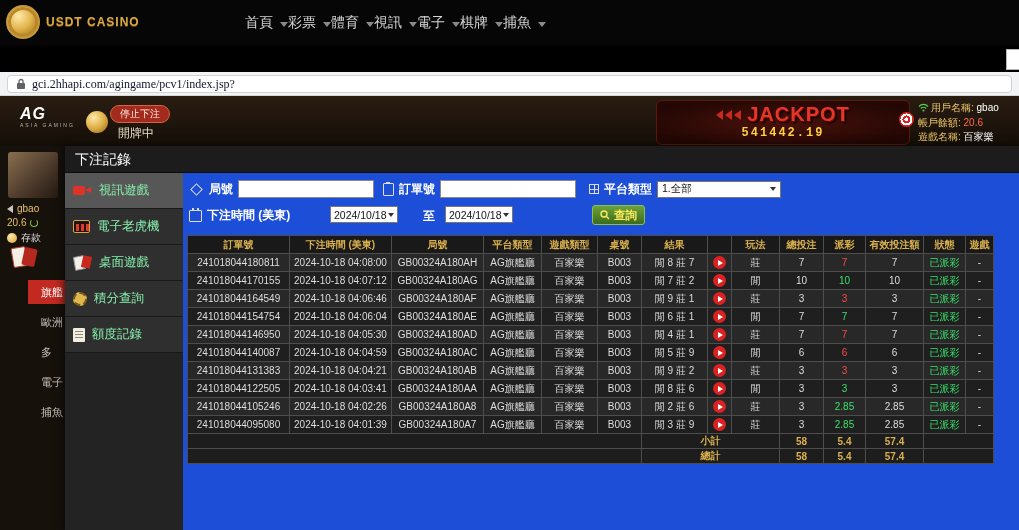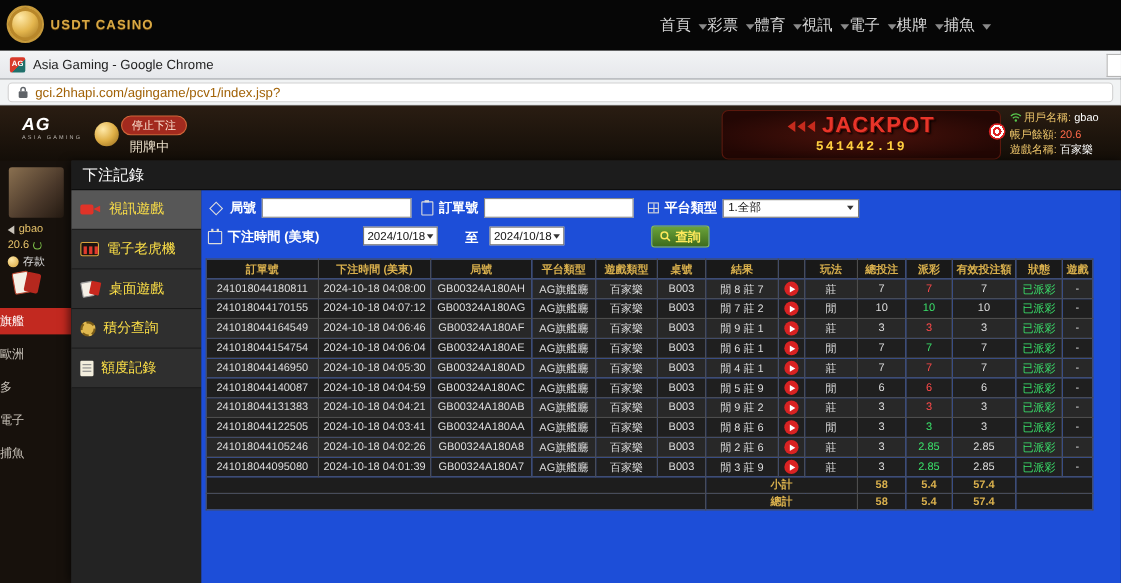--- a/index.html
+++ b/index.html
@@ -4,33 +4,33 @@
 <style>
   html,body{margin:0;padding:0;}
   body{font-family:"Liberation Sans","DejaVu Sans",sans-serif;background:#000;}
   .screen{position:relative;width:1019px;height:530px;overflow:hidden;background:#000;}
 
   
   .site-header{position:absolute;left:0;top:0;width:100%;height:46px;background:#060606;}
   .logo{position:absolute;left:6px;top:5px;display:flex;align-items:center;gap:6px;}
   .coin{width:34px;height:34px;border-radius:50%;background:radial-gradient(circle at 35% 30%,#ffe9a8,#e3b54d 45%,#9a6d1c 90%);border:2px solid #c79a3b;box-shadow:inset 0 0 0 3px #b8872a;box-sizing:border-box;}
   .logo-text{font-size:12px;font-weight:bold;color:var(--logo_gold,#d8a844);letter-spacing:1px;text-shadow:0 1px 0 #5a3c0a;}
-  .main-nav{position:absolute;left:245px;right:118px;top:0;height:46px;display:flex;justify-content:flex-end;align-items:center;}
+  .main-nav{position:absolute;left:245px;right:118px;top:0;height:46px;display:flex;justify-content:flex-start;align-items:center;}
   .nav-item{display:flex;align-items:center;gap:7px;cursor:pointer;}
   .nav-label{color:#d5d5d5;font-size:14px;}
   .chev{width:0;height:0;border-left:4px solid transparent;border-right:4px solid transparent;border-top:5px solid #8a8a8a;margin-top:2px;}
 
   
   .titlebar{position:absolute;left:0;top:46px;width:100%;height:26px;background:linear-gradient(#f2f3f5,#e6e8eb);border-bottom:1px solid #cfd2d6;box-sizing:border-box;display:flex;align-items:center;padding-left:9px;gap:7px;}
   .favicon{width:14px;height:14px;border-radius:2px;background:linear-gradient(135deg,#d93a2b 55%,#20706b 55%);color:#fff;font-size:7px;font-weight:bold;display:flex;align-items:center;justify-content:center;flex:none;}
   .title-text{font-size:12px;color:#222;}
   .win-frag{position:absolute;right:0;top:49px;width:13px;height:21px;background:#fff;border:1px solid #b5b5b5;border-right:none;box-sizing:border-box;}
   .urlbar{position:absolute;left:0;top:72px;width:100%;height:24px;background:#f1f3f4;border-bottom:1px solid #d7d7d7;box-sizing:border-box;}
   .url-field{position:absolute;left:7px;right:7px;top:3px;height:18px;background:#fff;border:1px solid #d2d2d2;border-radius:4px;display:flex;align-items:center;gap:6px;padding:0 8px;box-sizing:border-box;}
-  .url-text{font-size:12px;color:#a16207;}
+  .url-text{font-size:12px;color:#0f172a;font-family:Liberation Serif, serif;}
 
   
   .page{position:absolute;left:0;top:96px;width:100%;height:434px;background:#171009;overflow:hidden;}
   .game-topbar{position:absolute;left:0;top:0;width:100%;height:50px;background:linear-gradient(#2a1d12,#140e08);}
   .ag-logo{position:absolute;left:20px;top:9px;color:#fff;}
   .ag-logo .big{font-size:16px;font-weight:bold;font-style:italic;letter-spacing:1px;}
   .ag-logo .sub{font-size:5px;color:#b9b4ae;letter-spacing:2px;margin-top:-1px;}
   .gold-coin{position:absolute;left:86px;top:15px;width:22px;height:22px;border-radius:50%;background:radial-gradient(circle at 35% 30%,#ffe9a8,#dfaf46 50%,#8f651a);}
   .stop-bet{position:absolute;left:110px;top:9px;background:#a32a1e;border:1px solid #d0663a;border-radius:9px;color:#ffe9d8;font-size:10px;padding:1px 9px;cursor:pointer;}
   .dealing{position:absolute;left:118px;top:29px;color:#e8ddc8;font-size:12px;}
@@ -51,30 +51,30 @@
   .left-strip{position:absolute;left:0;top:50px;width:65px;bottom:0;background:#17110c;overflow:hidden;}
   .avatar{position:absolute;left:8px;top:6px;width:50px;height:46px;border-radius:3px;background:linear-gradient(135deg,#8a7050,#4a382a 60%,#241a12);}
   .strip-line{position:absolute;left:7px;display:flex;align-items:center;gap:4px;font-size:10px;color:#e6c26a;white-space:nowrap;}
   .speaker{width:0;height:0;border-top:4px solid transparent;border-bottom:4px solid transparent;border-right:6px solid #c9c3ba;}
   .refresh{width:8px;height:8px;border:1.5px solid #7fc24a;border-radius:50%;border-top-color:transparent;box-sizing:border-box;cursor:pointer;}
   .dep-coin{width:10px;height:10px;border-radius:50%;background:radial-gradient(circle at 35% 30%,#ffe9a8,#d9a43c);}
   .cards-icon{position:absolute;left:10px;top:100px;width:30px;height:22px;}
   .cards-icon::before{content:"";position:absolute;left:2px;top:1px;width:13px;height:18px;background:#f5f0e6;border:1px solid #b5442f;border-radius:2px;transform:rotate(-10deg);}
   .cards-icon::after{content:"";position:absolute;left:13px;top:2px;width:13px;height:18px;background:#b5281e;border-radius:2px;transform:rotate(12deg);}
   .lobby-tabs{position:absolute;left:0;top:134px;width:65px;}
-  .lobby-tab{height:24px;line-height:24px;font-size:11px;color:#c9c3ba;margin-bottom:6px;white-space:nowrap;overflow:hidden;cursor:pointer;}
+  .lobby-tab{height:24px;line-height:24px;padding-left:13px;font-size:11px;color:#c9c3ba;margin-bottom:6px;white-space:nowrap;overflow:hidden;cursor:pointer;margin-left:28px;}
   .lobby-tab.active{background:var(--tab_red,#c22920);color:#fff;}
 
   
   .modal{position:absolute;left:65px;top:50px;width:954px;bottom:0;background:#262626;box-shadow:-2px 0 8px rgba(0,0,0,.6);}
   .modal-header{height:26px;line-height:26px;background:#1c1c1c;color:#fff;font-size:14px;padding-left:10px;border-bottom:1px solid #0c0c0c;}
   .modal-body{display:flex;height:calc(100% - 27px);}
   .menu{width:118px;flex:none;background:#232323;display:flex;flex-direction:column;}
   #modal-menu{display:flex;flex-direction:column;}
-  .menu-item{height:36px;flex:none;display:flex;align-items:center;gap:7px;padding-left:8px;background:#2f2f2f;border-bottom:1px solid #191919;color:#fde047;font-size:12.5px;cursor:pointer;box-sizing:border-box;}
+  .menu-item{height:36px;flex:none;display:flex;align-items:center;gap:7px;padding-left:8px;background:#2f2f2f;border-bottom:1px solid #191919;color:#86efac;font-size:12.5px;cursor:pointer;box-sizing:border-box;}
   .menu-item.active{background:#575757;}
   .menu-filler{flex:1;background:#232323;}
   .menu-icon{flex:none;position:relative;}
   .icon-video-camera{width:19px;height:13px;}
   .icon-video-camera::before{content:"";position:absolute;left:0;top:2px;width:12px;height:9px;background:#e03328;border-radius:2px;}
   .icon-video-camera::after{content:"";position:absolute;left:12px;top:3px;width:0;height:0;border-top:3.5px solid transparent;border-bottom:3.5px solid transparent;border-right:6px solid #e03328;}
   .icon-slot-machine{width:17px;height:13px;border:1px solid #d9a43c;border-radius:2px;background:#1c1410;box-sizing:border-box;}
   .icon-slot-machine::before{content:"";position:absolute;left:2px;top:3px;width:3px;height:7px;background:#e03a2e;box-shadow:5px 0 0 #e03a2e,10px 0 0 #e03a2e;}
   .icon-playing-cards{width:19px;height:15px;}
   .icon-playing-cards::before{content:"";position:absolute;left:1px;top:1px;width:9px;height:12px;background:#f5f0e6;border:1px solid #999;border-radius:1px;transform:rotate(-10deg);}
@@ -157,24 +157,20 @@
     <span class="chev"></span>
   </div>
 
   <div class="nav-item">
     <span class="nav-label">捕魚</span>
     <span class="chev"></span>
   </div>
 </nav>
   </header>
 
-  <div class="titlebar">
-    <span class="favicon">AG</span>
-    <span class="title-text">Asia Gaming - Google Chrome</span>
-  </div>
   <div class="win-frag"></div>
 
   <div class="urlbar">
     <div class="url-field">
       <svg width="10" height="12" viewBox="0 0 10 12">
           <rect x="1" y="5" width="8" height="6" rx="1" fill="#5f6368"></rect>
           <path d="M3 5V3.5a2 2 0 0 1 4 0V5" fill="none" stroke="#5f6368" stroke-width="1.3"></path>
         </svg>
       <span class="url-text">gci.2hhapi.com/agingame/pcv1/index.jsp?</span>
     </div>

